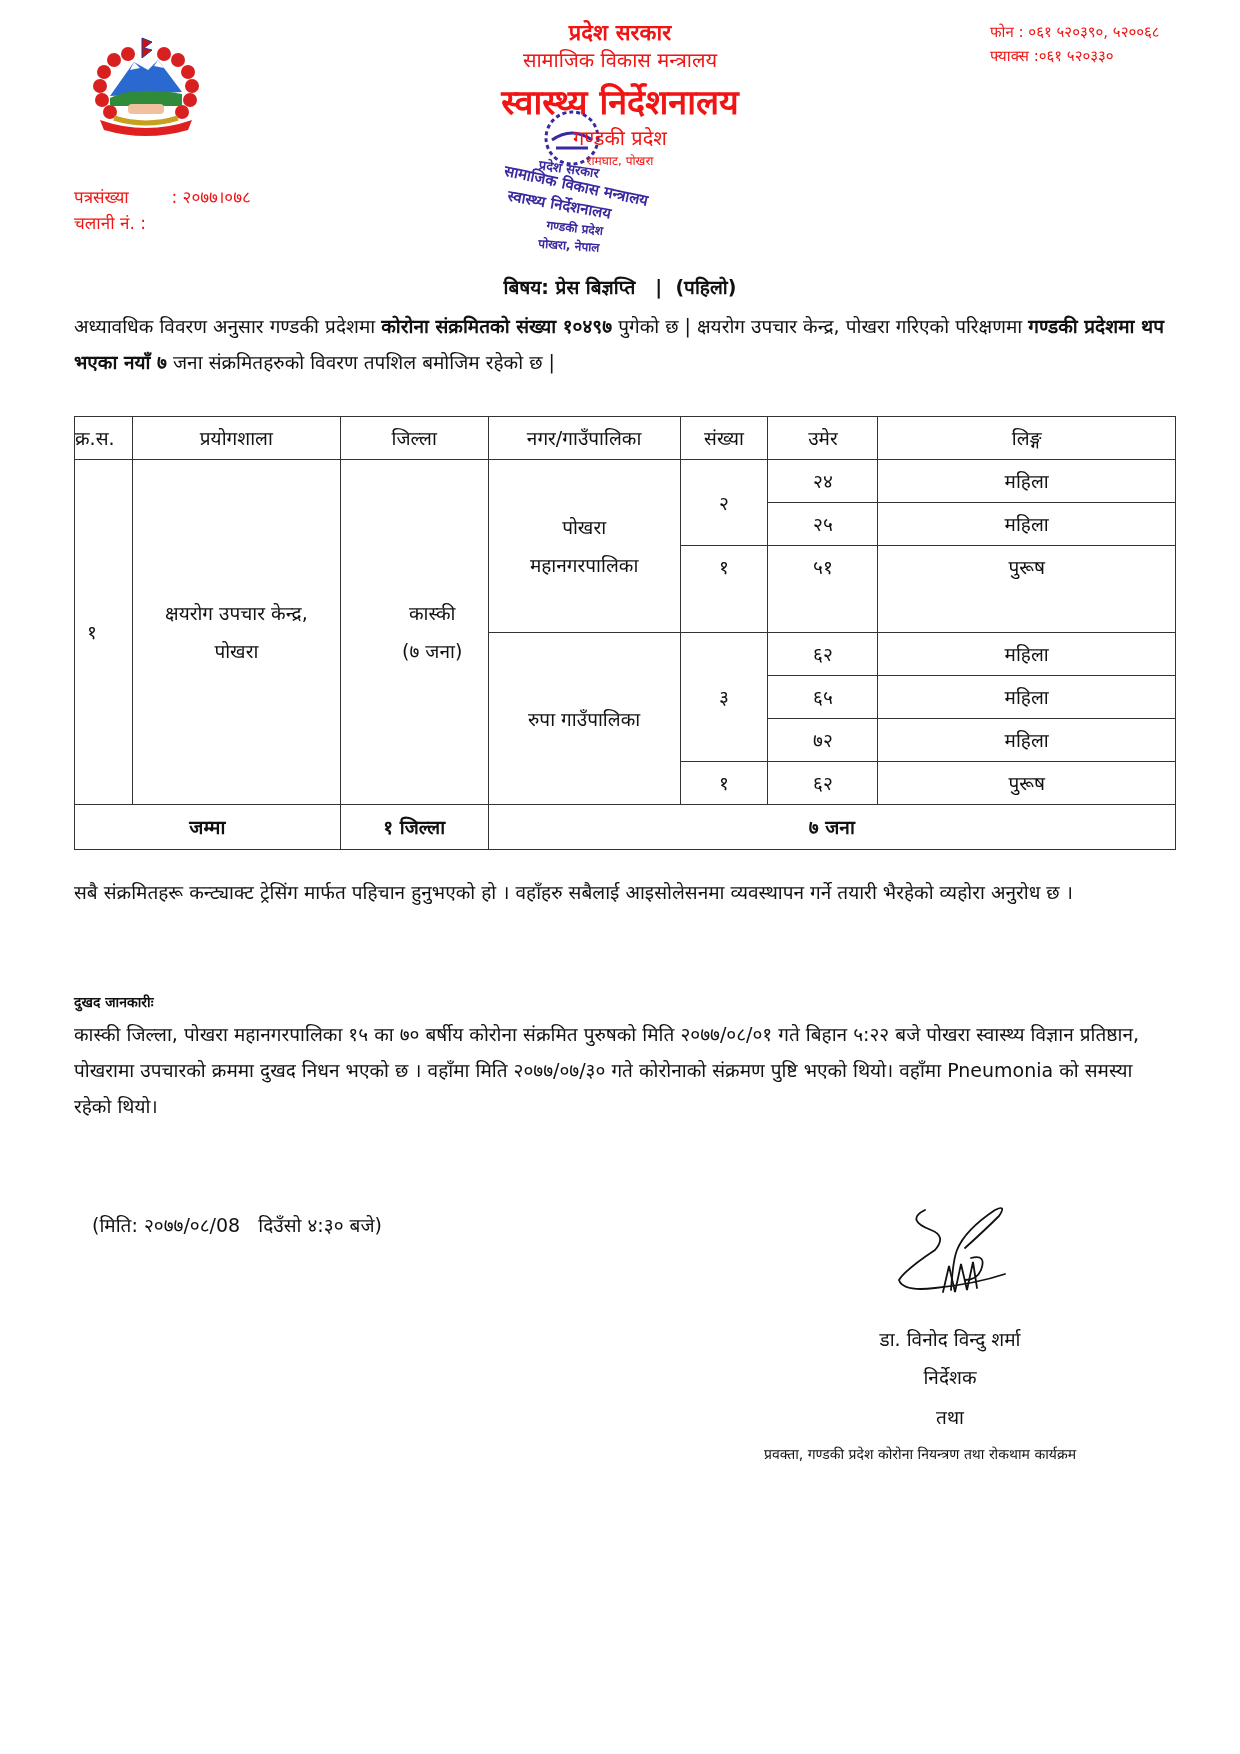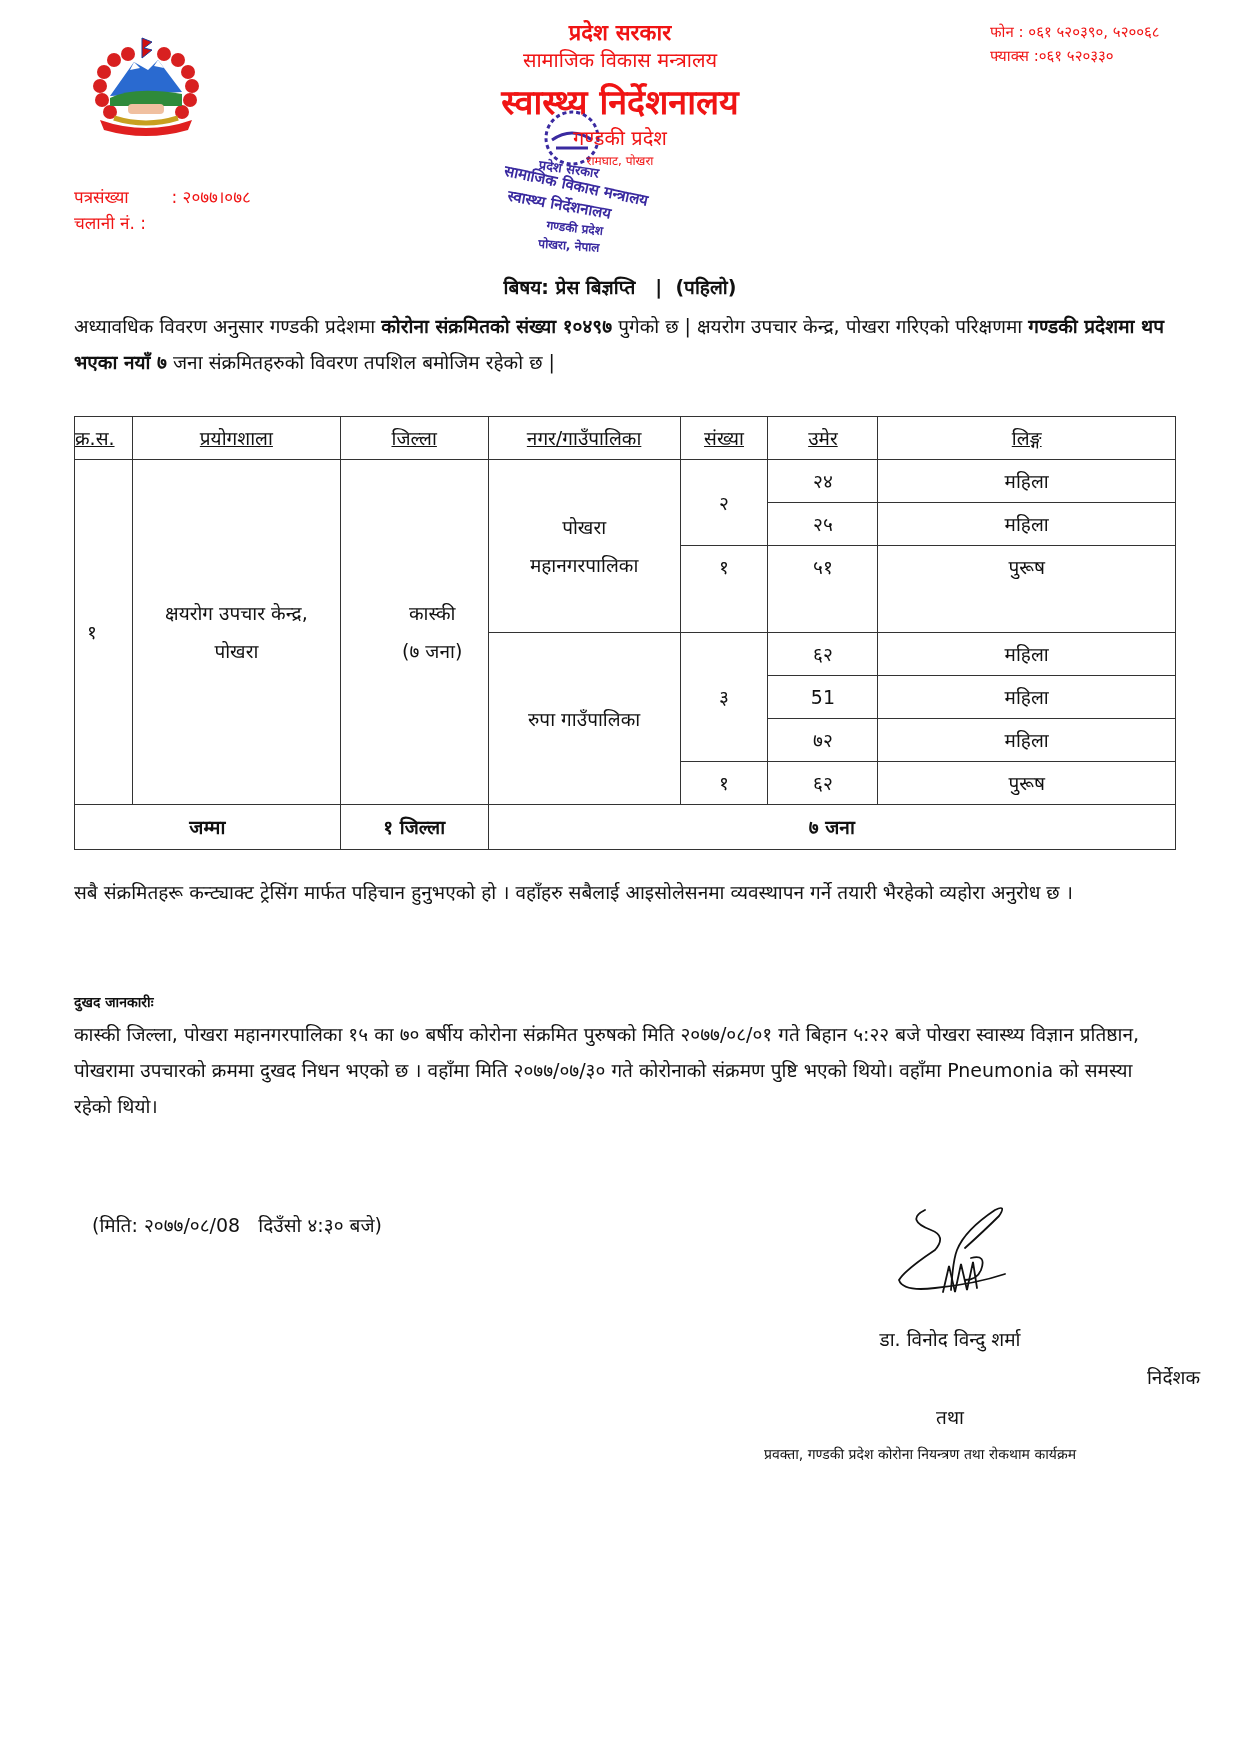--- a/index.html
+++ b/index.html
@@ -20,31 +20,31 @@
   #refs .lbl { display: inline-block; width: 92px; }
   #stamp { left: 486px; top: 108px; width: 180px; height: 150px; }
   
   #subject { left: 0; width: 1240px; top: 274px; text-align: center; font-size: 19px; font-weight: bold; }
   .para { left: 74px; width: 1100px; font-size: 19px; line-height: 36px; }
   #intro { top: 308px; }
   b { font-weight: bold; }
   
   #tbl { left: 74px; top: 416px; width: 1102px; border-collapse: collapse; font-size: 19px; }
   #tbl td, #tbl th { border: 1.5px solid #333; text-align: center; vertical-align: middle; font-weight: normal; padding: 0; }
-  #tbl th { height: 42px; text-decoration: underline; }
+  #tbl th { height: 42px; }
   #tbl td.r { height: 42px; text-align: center; }
   #tbl tr.total td { height: 44px; font-weight: bold; }
   #note1 { top: 874px; }
   #sad-title { left: 74px; top: 992px; font-size: 14px; font-weight: bold; }
   #sad-body { top: 1016px; }
   #date-line { left: 92px; top: 1212px; font-size: 19px; }
   #signature { left: 895px; top: 1200px; width: 125px; height: 100px; }
   .sig-line { left: 700px; width: 500px; text-align: center; font-size: 19px; }
   #sig-name { top: 1326px; }
-  #sig-title { top: 1364px; text-align: right; }
+  #sig-title { top: 1364px; }
   #sig-and { top: 1404px; }
   #sig-role { left: 640px; width: 560px; top: 1444px; font-size: 14px; text-align: center; }
 </style>
 </head>
 <body>
 
 <svg id="emblem" class="abs" viewBox="0 0 124 108">
   <polygon points="58,2 58,22 68,14 60,12 68,6" fill="#d01010" stroke="#1a3a9a" stroke-width="1"></polygon>
   <g fill="#d82020">
     <circle cx="30" cy="24" r="7"></circle>
@@ -157,21 +157,21 @@
       <td rowspan="2" style="vertical-align:top;padding-top:8px;height:78px;">पुरूष</td>
     </tr>
     <tr></tr>
     <tr>
       <td rowspan="4">रुपा गाउँपालिका</td>
       <td rowspan="3">३</td>
       <td class="r">६२</td>
       <td class="r">महिला</td>
     </tr>
     <tr>
-      <td class="r">51</td>
+      <td class="r">६५</td>
       <td class="r">महिला</td>
     </tr>
     <tr>
       <td class="r">७२</td>
       <td class="r">महिला</td>
     </tr>
     <tr>
       <td class="r">१</td>
       <td class="r">६२</td>
       <td class="r">पुरूष</td>

